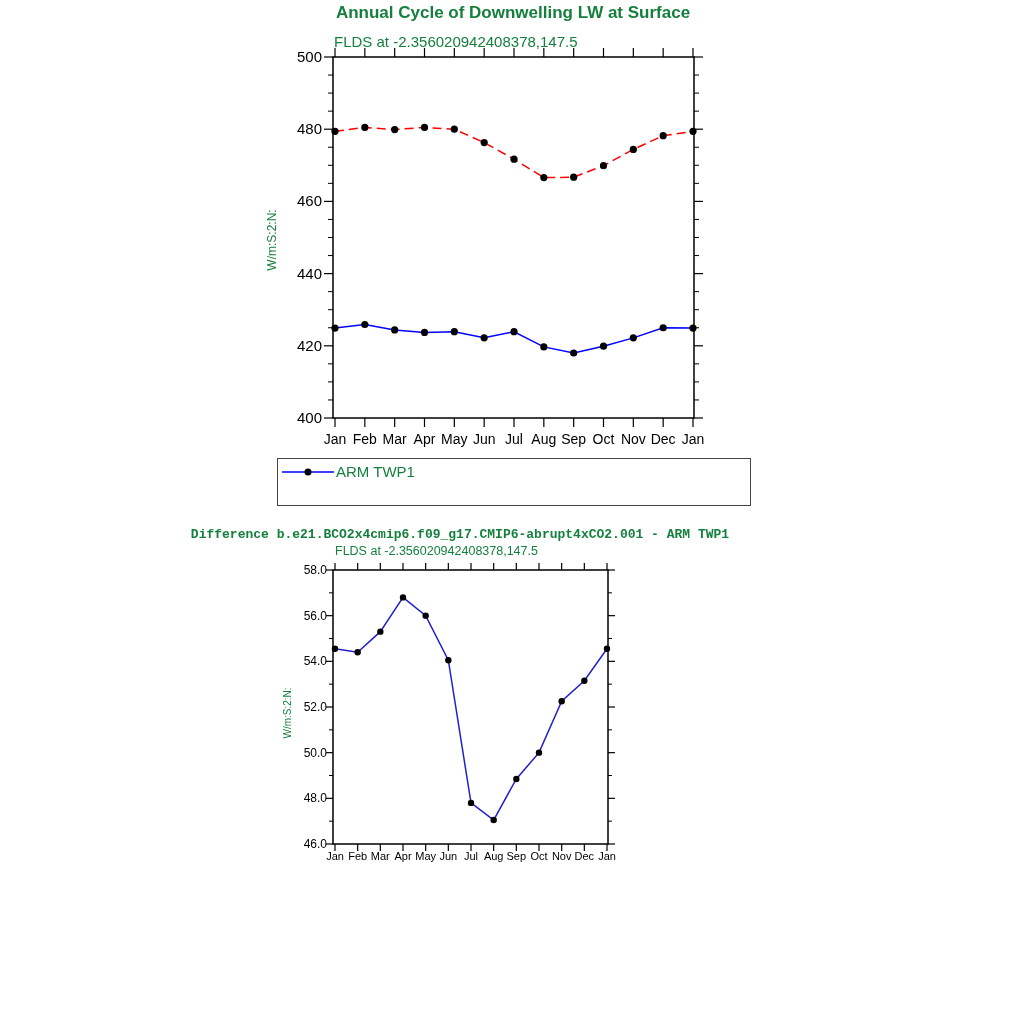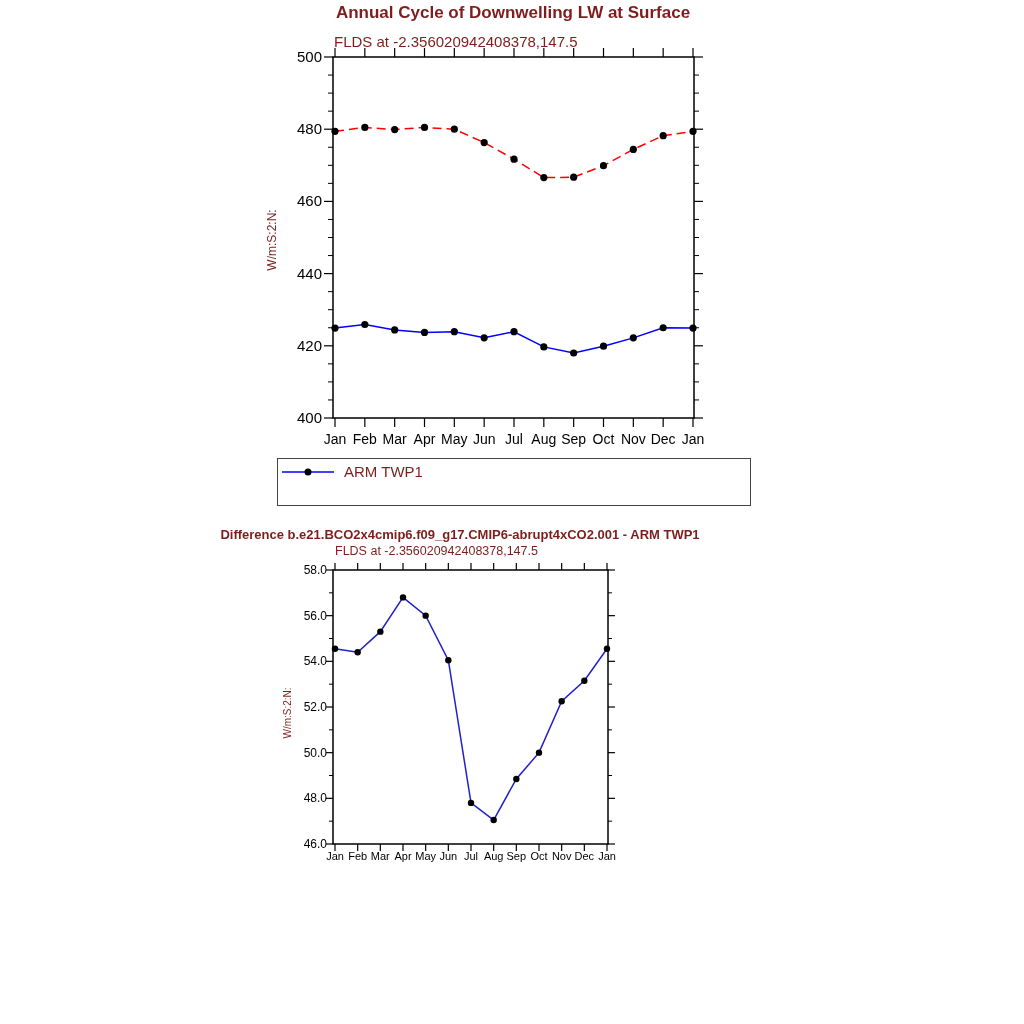--- a/index.html
+++ b/index.html
@@ -1,35 +1,35 @@
 <!DOCTYPE html>
 <html><head>
 <meta charset="utf-8">
 <style>
   html,body{margin:0;padding:0;background:#ffffff;}
   #canvas{
     position:relative;width:1024px;height:911px;background:#ffffff;
-    font-family:"Liberation Sans", sans-serif;color:#7f1d1d;overflow:hidden;
+    font-family:"Liberation Sans", sans-serif;color:#15803d;overflow:hidden;
   }
   .abs{position:absolute;}
   .t1-title{top:3px;left:183px;width:660px;text-align:center;font-size:17px;font-weight:bold;white-space:nowrap;}
   .t1-sub{top:33px;left:334px;font-size:15px;white-space:nowrap;}
   .ylab1{top:232px;left:213px;width:120px;height:16px;text-align:center;font-size:12px;
          transform:rotate(-90deg);transform-origin:center center;white-space:nowrap;}
-  .t2-title{top:527px;left:160px;width:600px;text-align:center;font-size:13px;font-weight:bold;white-space:nowrap;}
+  .t2-title{top:527px;left:160px;width:600px;text-align:center;font-size:13px;font-weight:bold;white-space:nowrap;font-family:Liberation Mono, monospace;}
   .t2-sub{top:544px;left:335px;font-size:12.5px;white-space:nowrap;}
   .ylab2{top:706px;left:229px;width:120px;height:14px;text-align:center;font-size:10px;
          transform:rotate(-90deg);transform-origin:center center;white-space:nowrap;}
   #charts-svg{top:0;left:0;}
   svg text{font-family:"Liberation Sans", sans-serif;fill:#000;}
   .legend-box{
     top:458px;left:277px;width:474px;height:48px;border:1px solid #444;
     box-sizing:border-box;padding-top:1px;background:#fff;
   }
-  .legend-row{display:flex;align-items:center;height:23px;white-space:nowrap;gap:8px;}
+  .legend-row{display:flex;align-items:center;height:23px;white-space:nowrap;}
   .legend-sample{width:52px;height:12px;flex:0 0 52px;margin-left:4px;}
   .legend-label{font-size:15px;margin-left:2px;}
 </style>
 </head>
 <body>
 
 <div id="canvas">
 
   <div class="abs t1-title">Annual Cycle of Downwelling LW at Surface</div>
   <div class="abs t1-sub">FLDS at -2.356020942408378,147.5</div>

